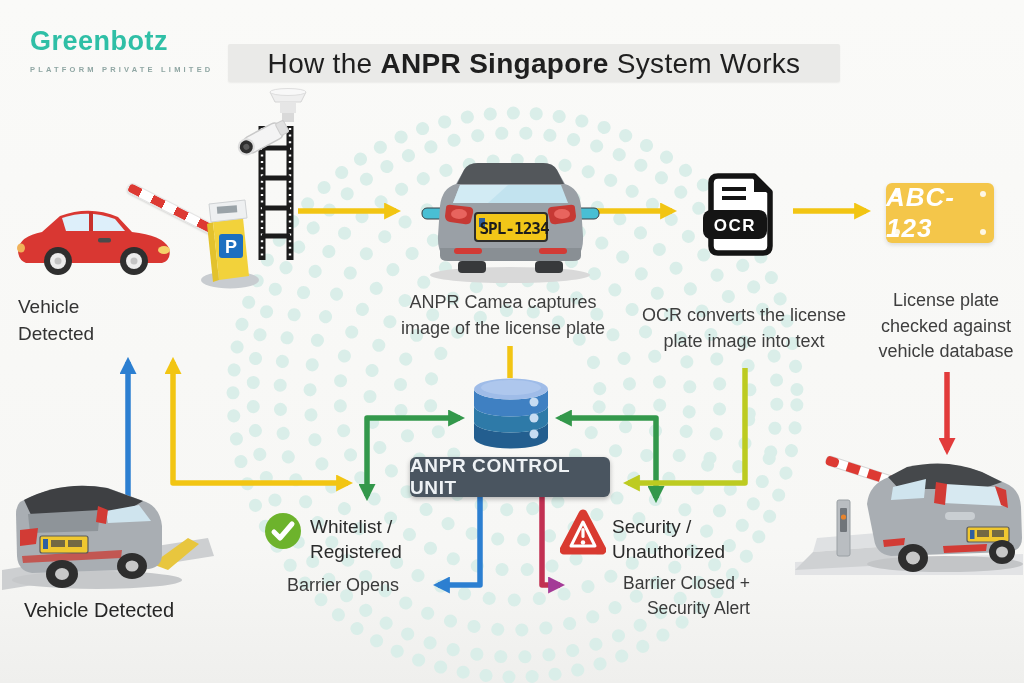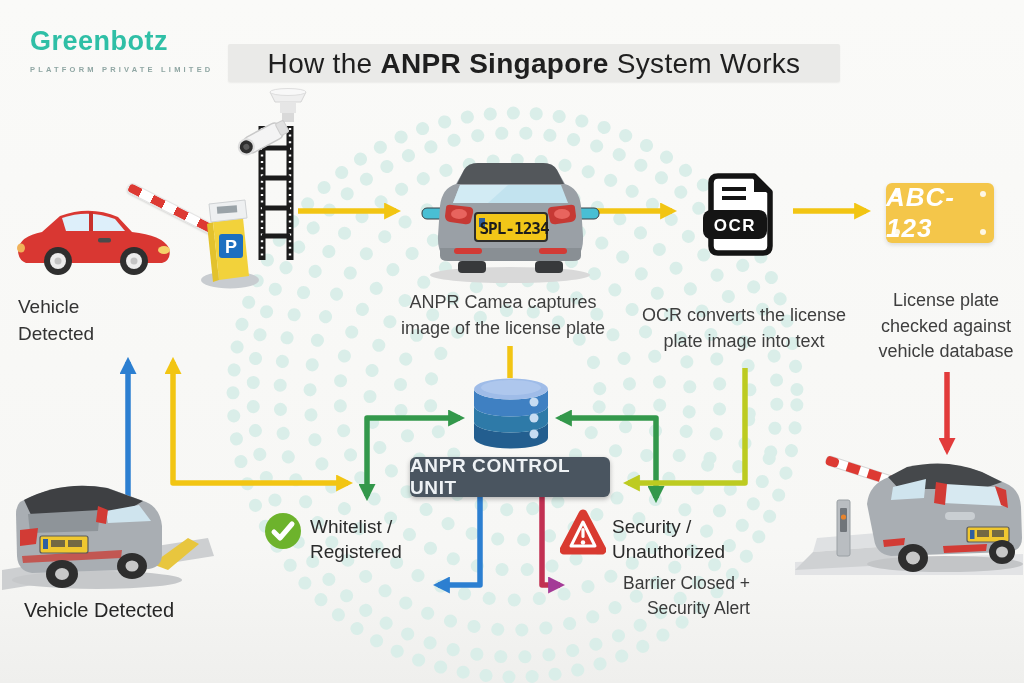--- a/index.html
+++ b/index.html
@@ -212,20 +212,21 @@
 
   <div class="abs control-unit">
     <span>ANPR CONTROL UNIT</span>
   </div>
 
   <svg class="abs" style="left:264px;top:512px;" width="38" height="38" viewBox="0 0 38 38">
     <circle cx="19" cy="19" r="18" fill="#6db32c"></circle>
     <path d="M10,20 L16,26 L28,12" fill="none" stroke="#ffffff" stroke-width="5" stroke-linecap="round" stroke-linejoin="round"></path>
   </svg>
   <div class="abs bold-label" style="left:310px;top:514px;width:112px;">Whitelist / Registered</div>
+  <div class="abs action-label" style="left:287px;top:573px;width:130px;">Barrier Opens</div>
 
   <svg class="abs" style="left:560px;top:508px;" width="46" height="48" viewBox="0 0 46 48">
     <polygon points="23,6 42,42 4,42" fill="#d93a30" stroke="#d93a30" stroke-width="9" stroke-linejoin="round"></polygon>
     <polygon points="23,14 35,38 11,38" fill="none" stroke="#ffffff" stroke-width="3" stroke-linejoin="round"></polygon>
     <rect x="21.4" y="20" width="3.2" height="10" rx="1.6" fill="#ffffff"></rect>
     <circle cx="23" cy="34.5" r="2.2" fill="#ffffff"></circle>
   </svg>
   <div class="abs bold-label" style="left:612px;top:514px;width:140px;">Security / Unauthorized</div>
   <div class="abs action-label" style="left:586px;top:571px;width:164px;text-align:right;font-size:17.5px;">Barrier Closed + Security Alert</div>
 

